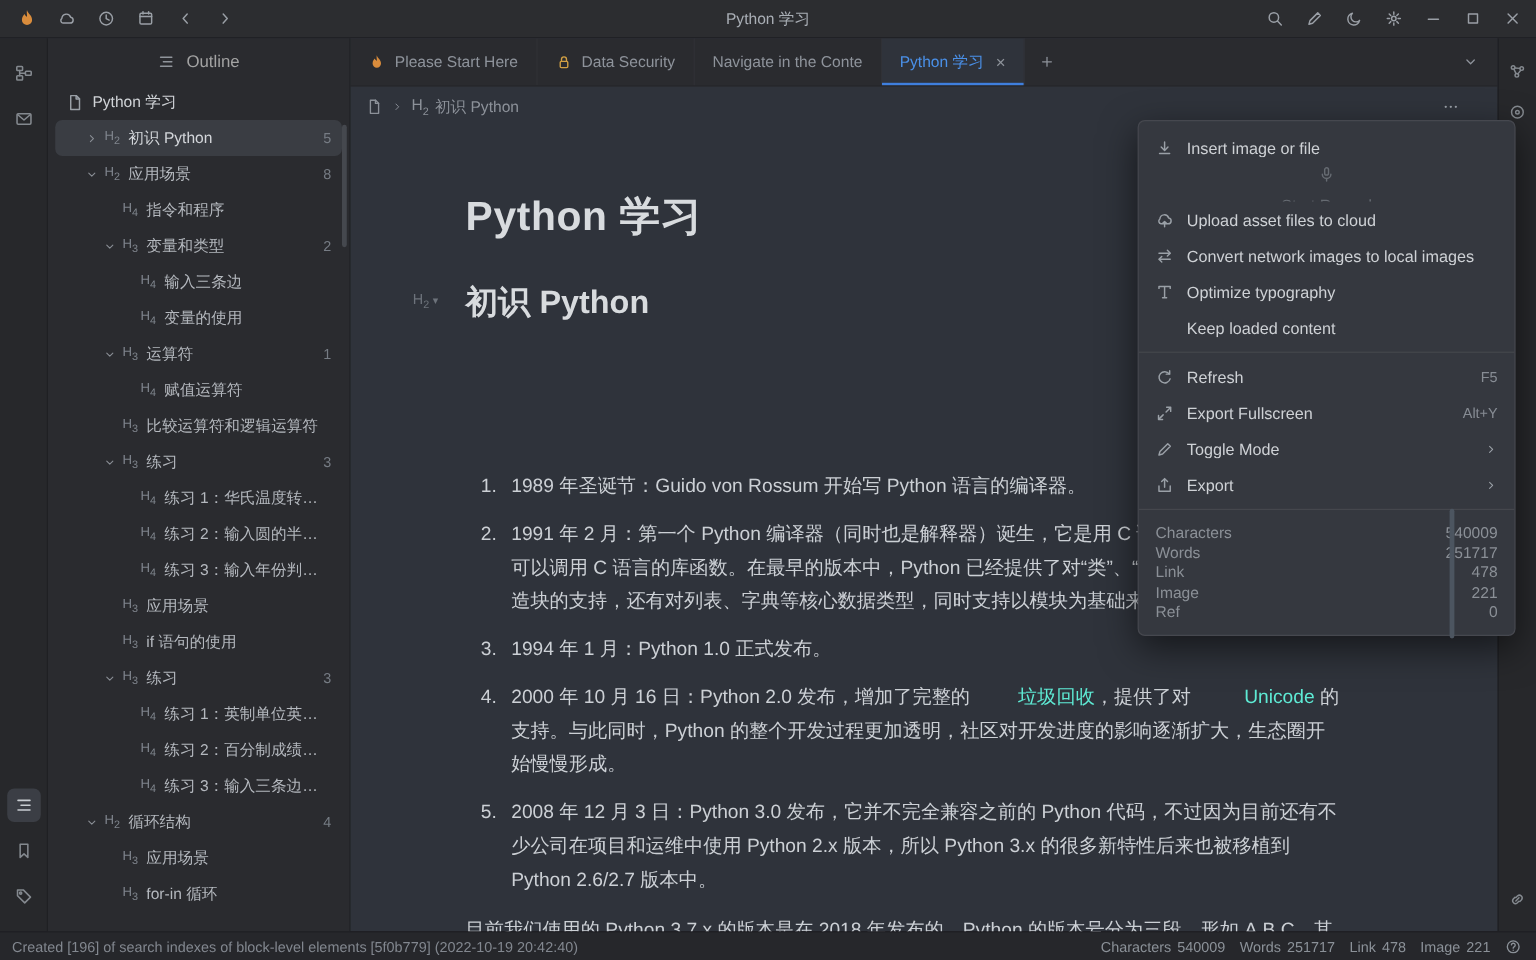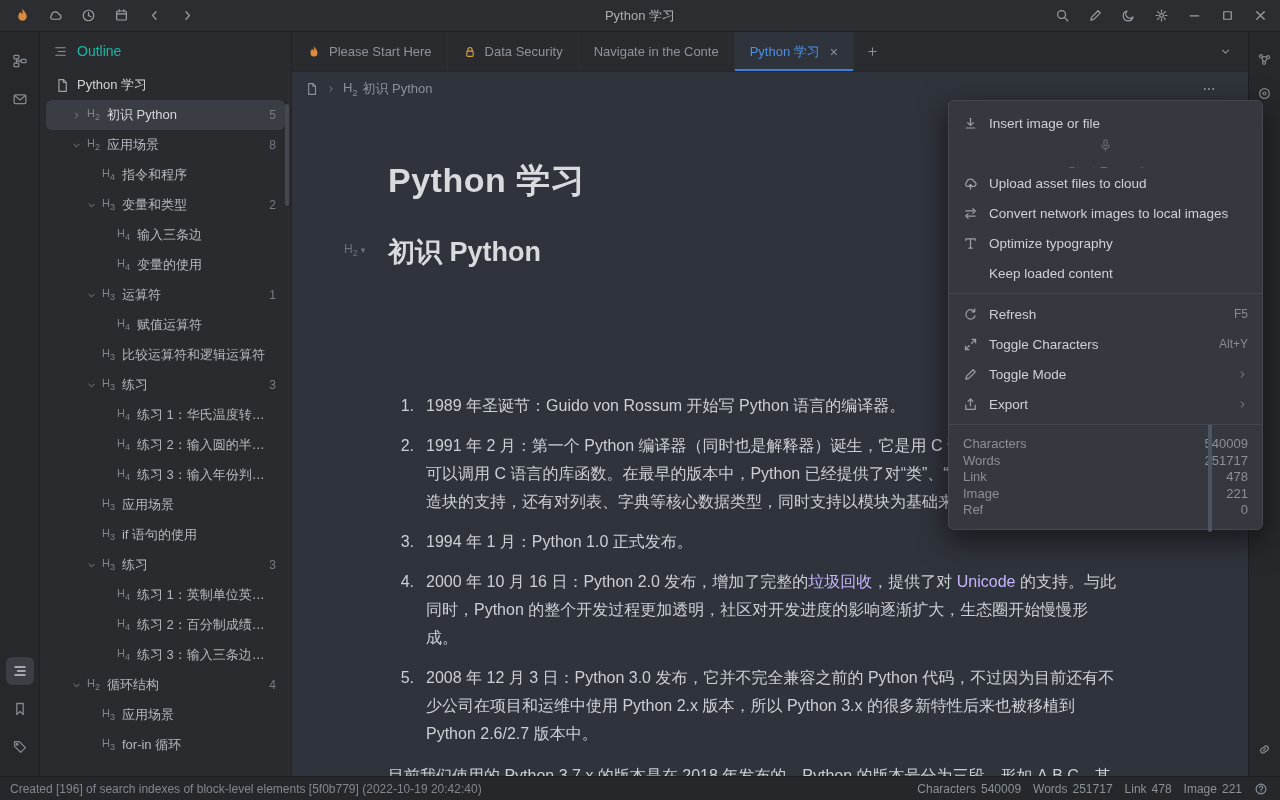--- a/index.html
+++ b/index.html
@@ -32,21 +32,21 @@
   .dock-btn svg{width:16px;height:16px;}
   .dock-btn.active{background:#3b3e45;color:#c9cdd2;}
   .dock.right{border-right:none;border-left:1px solid #1f2023;width:32px;flex:0 0 32px;}
   .dock.right .dock-btn{width:26px;height:26px;margin:4px 0;}
   .dock.right .dock-btn svg{width:15px;height:15px;}
 
   
   .outline-panel{width:252px;flex:0 0 252px;background:#2a2b2f;border-right:1px solid #222327;
     display:flex;flex-direction:column;position:relative;overflow:hidden;}
   .outline-header{height:38px;flex:0 0 38px;display:flex;align-items:center;gap:9px;padding:0 13px;
-    font-size:14px;color:#14b8a6;}
+    font-size:14px;color:#a3a3a3;justify-content:center;}
   .outline-header .ico{color:#90959c;}
   .outline-header svg{width:15px;height:15px;}
   .otree{flex:1;overflow:hidden;padding:0 6px;}
   .orow{height:30px;display:flex;align-items:center;border-radius:6px;font-size:13px;
     color:#b4b8be;padding-right:9px;white-space:nowrap;}
   .orow.selected{background:#3a3d43;color:#d3d6da;}
   .orow.root{color:#d0d3d7;font-weight:500;}
   .orow .toggle{width:18px;flex:0 0 18px;height:18px;display:flex;align-items:center;justify-content:center;color:#8a8f96;}
   .orow .toggle svg{width:11px;height:11px;}
   .orow .docicon{width:15px;height:15px;margin:0 7px 0 3px;color:#9aa0a7;flex:0 0 15px;}
@@ -93,21 +93,21 @@
     color:#6d737b;font-size:12px;}
   .h2gutter sub{font-size:9px;}
   .h2gutter .tri{font-size:9px;}
   .doc-h2{font-size:27px;font-weight:700;color:#d8dbde;}
   .doc-h3{font-size:21px;font-weight:700;color:#d8dbde;margin-top:20px;text-align:right;}
   .doc-h3.first{margin-top:22px;}
   .doc-ol{margin-top:20px;}
   .doc-li{display:flex;margin-bottom:12px;font-size:16px;line-height:28px;color:#ccd0d5;}
   .doc-li .num{flex:0 0 38px;text-align:right;padding-right:12px;color:#ccd0d5;}
   .doc-li .litext{flex:1;min-width:0;}
-  .mdlink{color:#c4b5fd;}
+  .mdlink{color:#5eead4;margin-left:40px;}
   .doc-tail{margin-top:14px;font-size:16px;line-height:28px;color:#ccd0d5;}
 
   
   .menu{position:absolute;top:100px;left:948px;width:315px;background:#35383f;
     border:1px solid #46484f;border-radius:6px;box-shadow:0 10px 30px rgba(0,0,0,.55);
     padding:7px 0;z-index:50;}
   .mi{height:30px;display:flex;align-items:center;gap:11px;padding:0 14px;font-size:13.5px;color:#ced1d5;}
   .mi .mico{width:15px;height:15px;flex:0 0 15px;color:#9aa0a7;}
   .mi .mico svg{width:15px;height:15px;}
   .mi .mlabel{flex:1;white-space:nowrap;overflow:hidden;}
@@ -661,21 +661,21 @@
       </div>
       <div class="mi">
         <span class="ico mico">
           <svg viewBox="0 0 16 16" fill="none" stroke="currentColor" stroke-width="1.3" stroke-linecap="round" stroke-linejoin="round">
             <polyline points="9.8 2.6 13.4 2.6 13.4 6.2"></polyline>
             <line x1="13.1" y1="2.9" x2="9.3" y2="6.7"></line>
             <polyline points="6.2 13.4 2.6 13.4 2.6 9.8"></polyline>
             <line x1="2.9" y1="13.1" x2="6.7" y2="9.3"></line>
           </svg>
         </span>
-        <span class="mlabel">Toggle Characters</span>
+        <span class="mlabel">Export Fullscreen</span>
         <span class="shortcut">Alt+Y</span>
       </div>
       <div class="mi">
         <span class="ico mico">
           <svg viewBox="0 0 16 16" fill="none" stroke="currentColor" stroke-width="1.3" stroke-linecap="round" stroke-linejoin="round">
             <path d="M3 13l.9-3.2L10.8 2.9l2.3 2.3L6.2 12.1 3 13Z"></path>
           </svg>
         </span>
         <span class="mlabel">Toggle Mode</span>
         <span class="ico subarrow">

